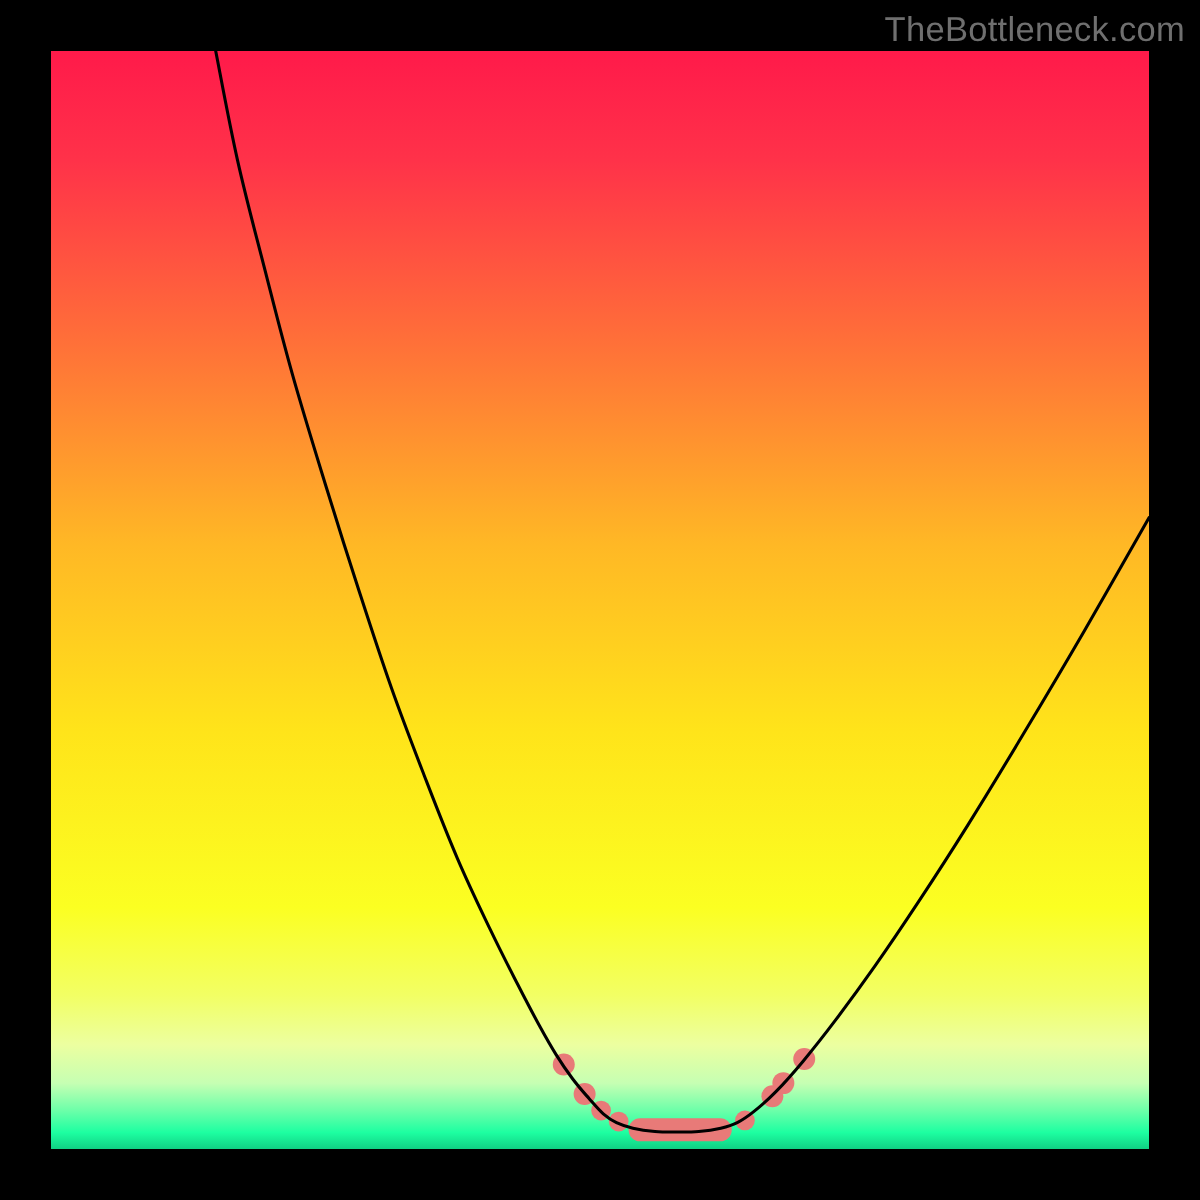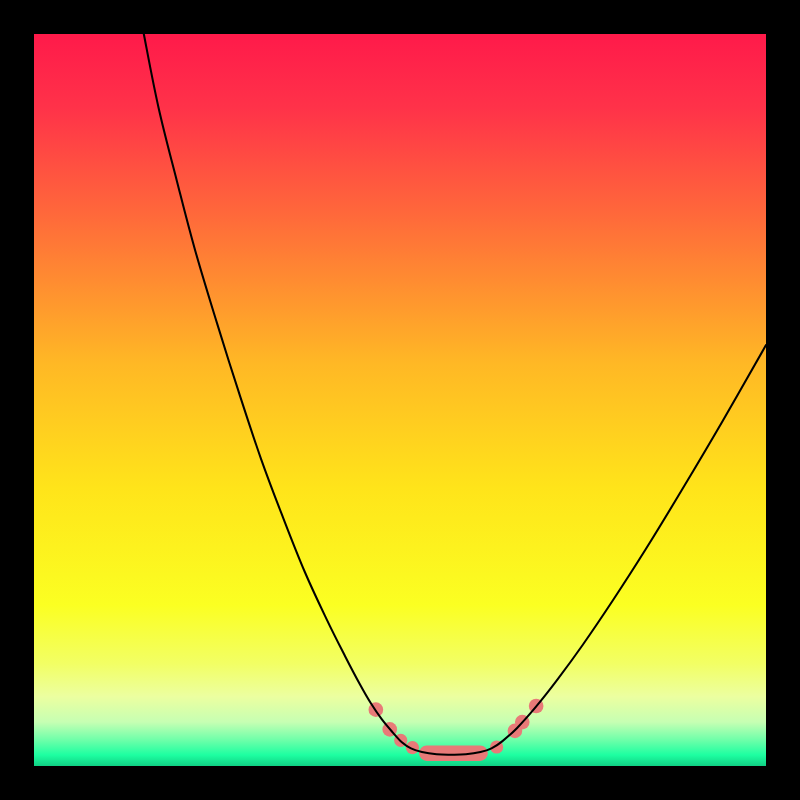--- a/index.html
+++ b/index.html
@@ -47,20 +47,21 @@
     font-size: 23px;
     font-weight: 400;
     letter-spacing: 0.2px;
     user-select: none;
   }
 </style>
 </head>
 <body>
 
 <div class="outer">
+  <div class="watermark">TheBottleneck.com</div>
   <div class="plot">
     <svg class="bg-gradient" viewBox="0 0 100 100" preserveAspectRatio="none">
       <defs>
         <linearGradient id="bgGrad" x1="0" y1="0" x2="0" y2="1">
             <stop offset="0.00%" stop-color="#ff1a4a"></stop>
             <stop offset="10.00%" stop-color="#ff3249"></stop>
             <stop offset="25.00%" stop-color="#ff6a3a"></stop>
             <stop offset="45.00%" stop-color="#ffb825"></stop>
             <stop offset="62.00%" stop-color="#ffe41a"></stop>
             <stop offset="78.00%" stop-color="#fbff22"></stop>

